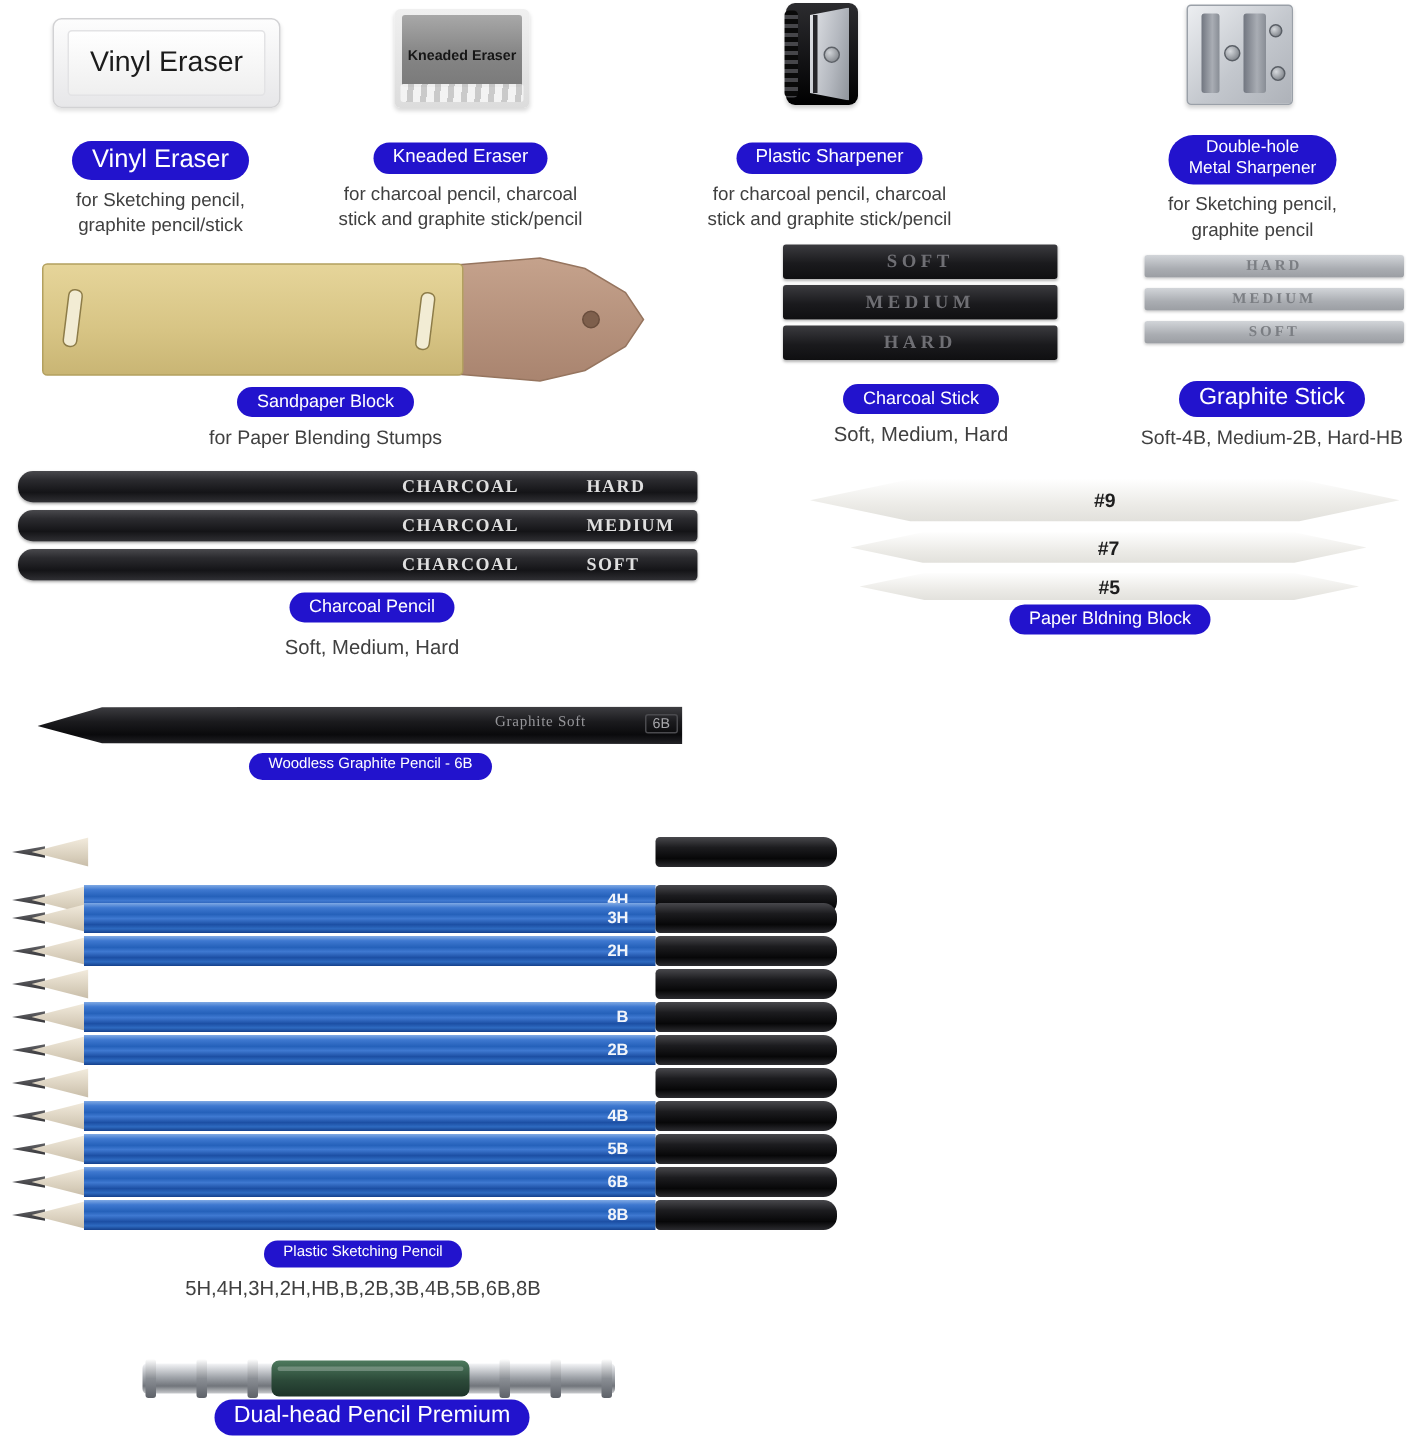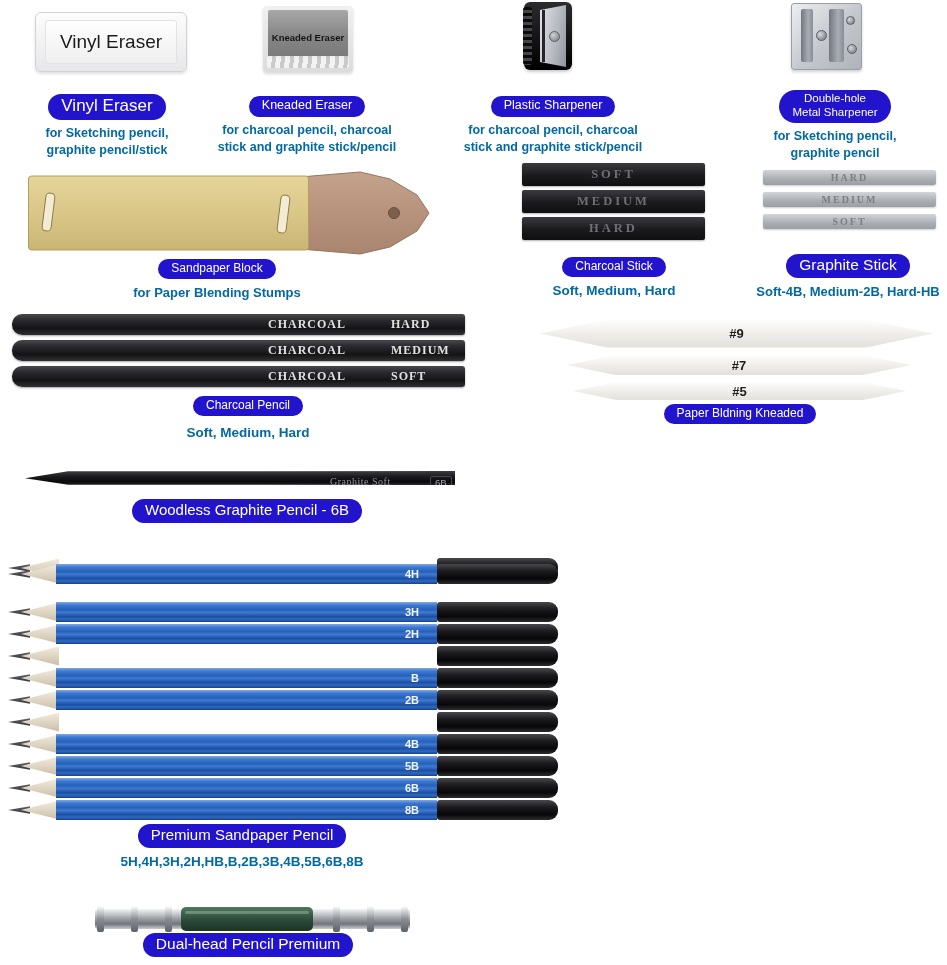--- a/index.html
+++ b/index.html
@@ -2,24 +2,24 @@
 <html><head>
 <meta charset="utf-8">
 <style>
   html,body{margin:0;padding:0;background:#fff;}
   .stage{position:relative;width:947px;height:965px;background:#ffffff;overflow:hidden;
          font-family:"Liberation Sans","DejaVu Sans",sans-serif;color:#0a0a0a;}
   .abs{position:absolute;}
   
   .tag{display:inline-block;background:#2213cd;color:#ffffff;border-radius:999px;
        padding:2px 13px 4px;font-weight:500;line-height:1.18;white-space:nowrap;}
-  .t17{font-size:17px;} .t16{font-size:12px;} .t15{font-size:15px;}
+  .t17{font-size:17px;} .t16{font-size:12px;} .t15{font-size:10px;}
   .t15b{font-size:15.5px;} .t12{font-size:12.5px;} .t11{font-size:11.5px;}
   .lbl{position:absolute;text-align:center;}
-  .desc{font-weight:700;color:#0369a1;line-height:1.35;margin-top:5px;font-size:13px;}
+  .desc{font-weight:400;color:#404040;line-height:1.35;margin-top:5px;font-size:13px;}
   .d12{font-size:12.5px;} .d13{font-size:13.5px;}
   
   .vinyl{left:35px;top:12px;width:150px;height:58px;border-radius:6px;
          background:linear-gradient(180deg,#fdfdfd,#e7e7e9);border:1px solid #d2d2d4;
          display:flex;align-items:center;justify-content:center;box-shadow:0 2px 3px rgba(0,0,0,.12);}
   .vinyl-panel{position:absolute;inset:7px 9px;border:1px solid #e3e3e5;border-radius:3px;background:linear-gradient(180deg,#ffffff,#efefef);}
   .vinyl-txt{position:relative;font-size:19px;font-weight:500;color:#1c1c1c;}
   
   .kneaded{left:263px;top:6px;width:90px;height:66px;border-radius:4px;
            background:linear-gradient(180deg,#f0f0f0,#dcdcdc);box-shadow:0 2px 3px rgba(0,0,0,.15);}
@@ -60,21 +60,21 @@
   .cpencil{left:12px;width:453px;height:21px;border-radius:10px 3px 3px 10px;
            background:linear-gradient(180deg,#49494d 0%,#2b2b2f 28%,#141417 68%,#303034 100%);
            display:flex;align-items:center;box-shadow:0 1px 2px rgba(0,0,0,.35);}
   .cp-text{display:flex;gap:45px;margin-left:256px;font-family:"Liberation Serif","DejaVu Serif",serif;
            font-weight:700;font-size:12px;letter-spacing:1px;color:#e0e0e0;}
   
   .stump{background:linear-gradient(180deg,#ffffff,#ecebe7 60%,#e1e0db);
          display:flex;align-items:center;justify-content:center;}
   .stump-txt{font-size:13px;font-weight:700;color:#1e1e1e;}
   
-  .woodless{left:25px;top:471px;width:430px;height:14px;
+  .woodless{left:25px;top:471px;width:430px;height:25px;
             background:linear-gradient(180deg,#3e3e42 0%,#1b1b1e 40%,#0a0a0c 75%,#222226 100%);
             clip-path:polygon(0 52%,10% 2%,100% 0,100% 100%,10% 98%);}
   .wl-txt{position:absolute;left:305px;top:5px;font-size:10px;color:#96969a;letter-spacing:.5px;
           font-family:"Liberation Serif","DejaVu Serif",serif;}
   .wl-grade{position:absolute;left:405px;top:5px;font-size:9.5px;color:#a6a6aa;padding:0 4px;
             border:1px solid #4a4a4e;border-radius:2px;}
   
   .prow{position:absolute;left:0;width:550px;height:22px;}
   .p-lead{position:absolute;left:0;top:5px;width:22px;height:12px;
           background:linear-gradient(180deg,#6d6d71,#2c2c2f);clip-path:polygon(0 50%,100% 18%,100% 82%);}
@@ -246,39 +246,39 @@
     <span class="stump-txt">#9</span>
   </div>
   <div class="abs stump" style="left:567px;top:354px;width:344px;height:22px;clip-path:polygon(0 50%,14% 4%,86% 4%,100% 50%,86% 96%,14% 96%);">
     <span class="stump-txt">#7</span>
   </div>
   <div class="abs stump" style="left:573px;top:381px;width:333px;height:20px;clip-path:polygon(0 50%,13% 5%,87% 5%,100% 50%,87% 95%,13% 95%);">
     <span class="stump-txt">#5</span>
   </div>
 
   <div class="lbl" style="left:640px;top:403px;width:200px;">
-    <span class="tag t16">Paper Bldning Kneaded</span>
+    <span class="tag t16">Paper Bldning Block</span>
   </div>
 
   <div class="abs woodless">
     <span class="wl-txt">Graphite Soft</span>
     <span class="wl-grade">6B</span>
   </div>
 
   <div class="lbl" style="left:97px;top:499px;width:300px;">
     <span class="tag t15">Woodless Graphite Pencil - 6B</span>
   </div>
 
   <div class="abs" style="left:8px;top:557px;width:550px;height:266px;">
     <div class="prow" style="top:0px;">
         <span class="p-lead"></span>
         <span class="p-wood"></span>
         <span class="p-end"></span>
       </div>
-    <div class="prow" style="top:6px;">
+    <div class="prow" style="top:32px;">
         <span class="p-lead"></span>
         <span class="p-wood"></span>
         <span class="p-body">
           <i class="p-grade">4H</i>
         </span>
         <span class="p-end"></span>
       </div>
     <div class="prow" style="top:44px;">
         <span class="p-lead"></span>
         <span class="p-wood"></span>
@@ -349,21 +349,21 @@
         <span class="p-lead"></span>
         <span class="p-wood"></span>
         <span class="p-body">
           <i class="p-grade">8B</i>
         </span>
         <span class="p-end"></span>
       </div>
   </div>
 
   <div class="lbl" style="left:92px;top:824px;width:300px;">
-    <span class="tag t15">Premium Sandpaper Pencil</span>
+    <span class="tag t15">Plastic Sketching Pencil</span>
     <div class="desc d13">5H,4H,3H,2H,HB,B,2B,3B,4B,5B,6B,8B</div>
   </div>
 
   <div class="abs ext">
     <div class="ext-bar"></div>
     <div class="ext-ring" style="left:2px;"></div>
     <div class="ext-ring" style="left:36px;"></div>
     <div class="ext-ring" style="left:70px;"></div>
     <div class="ext-ring" style="left:238px;"></div>
     <div class="ext-ring" style="left:272px;"></div>

